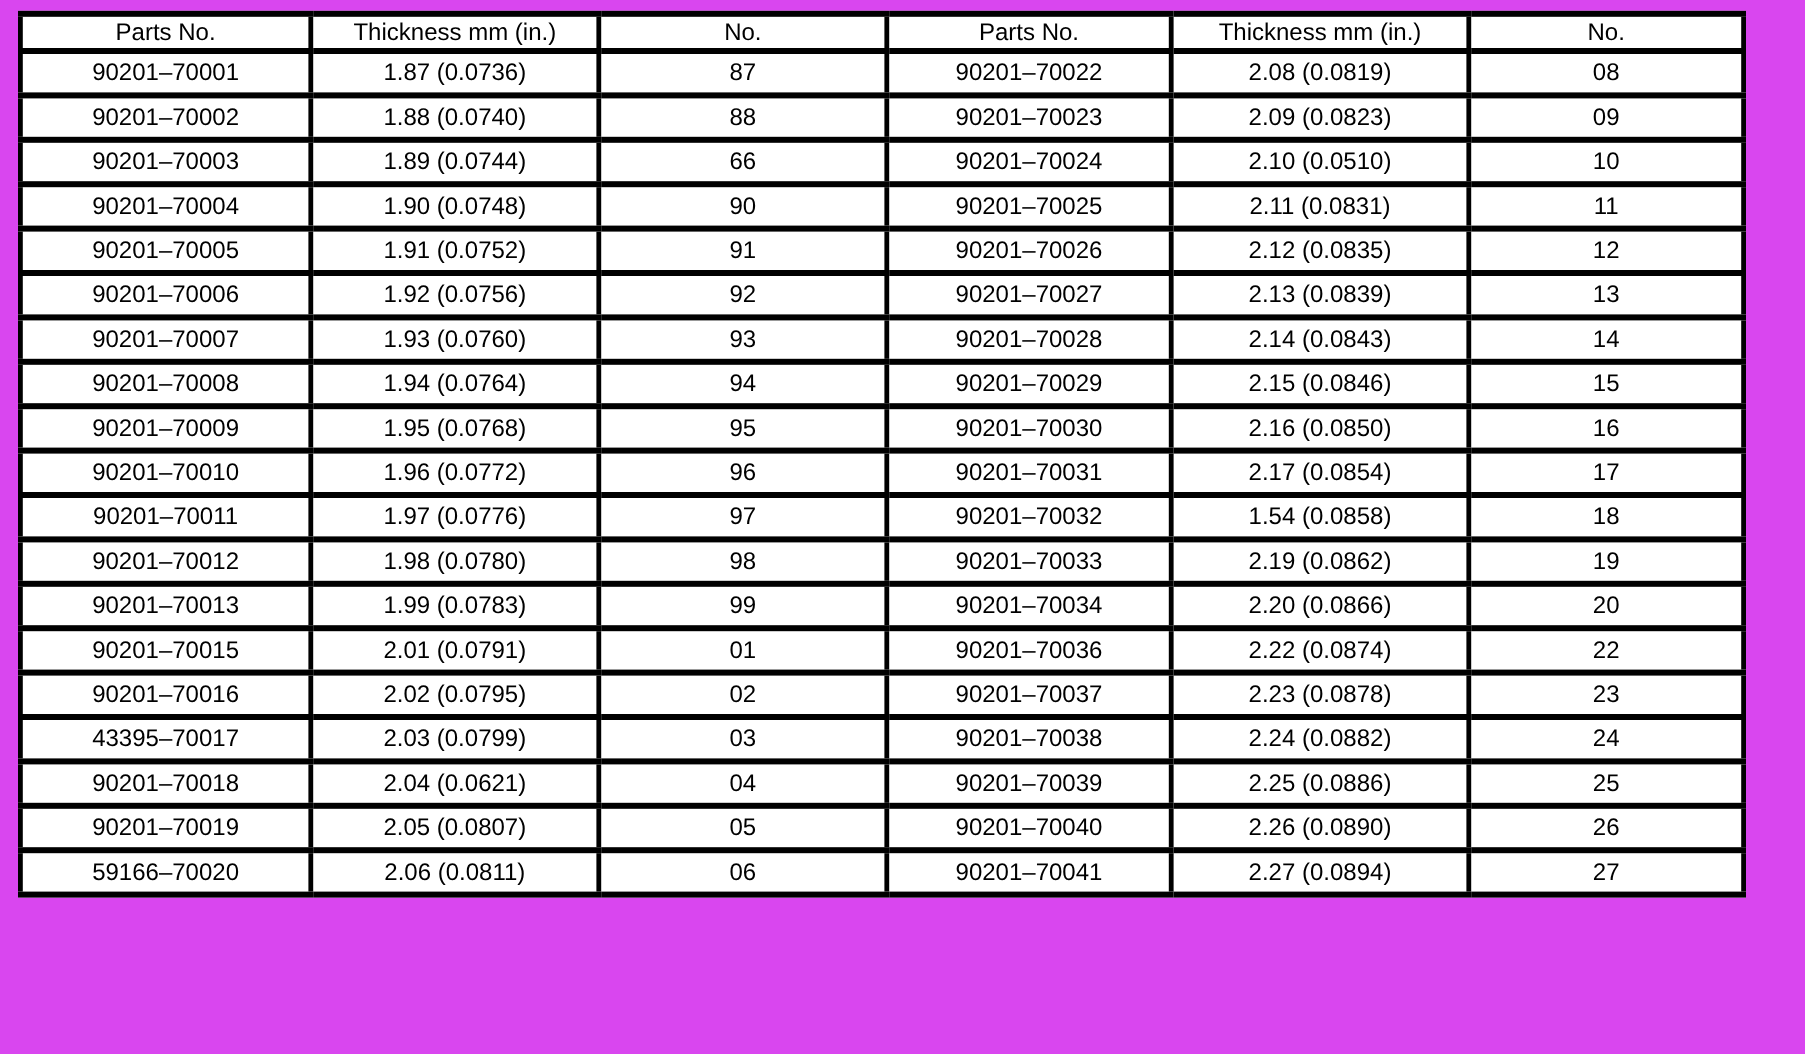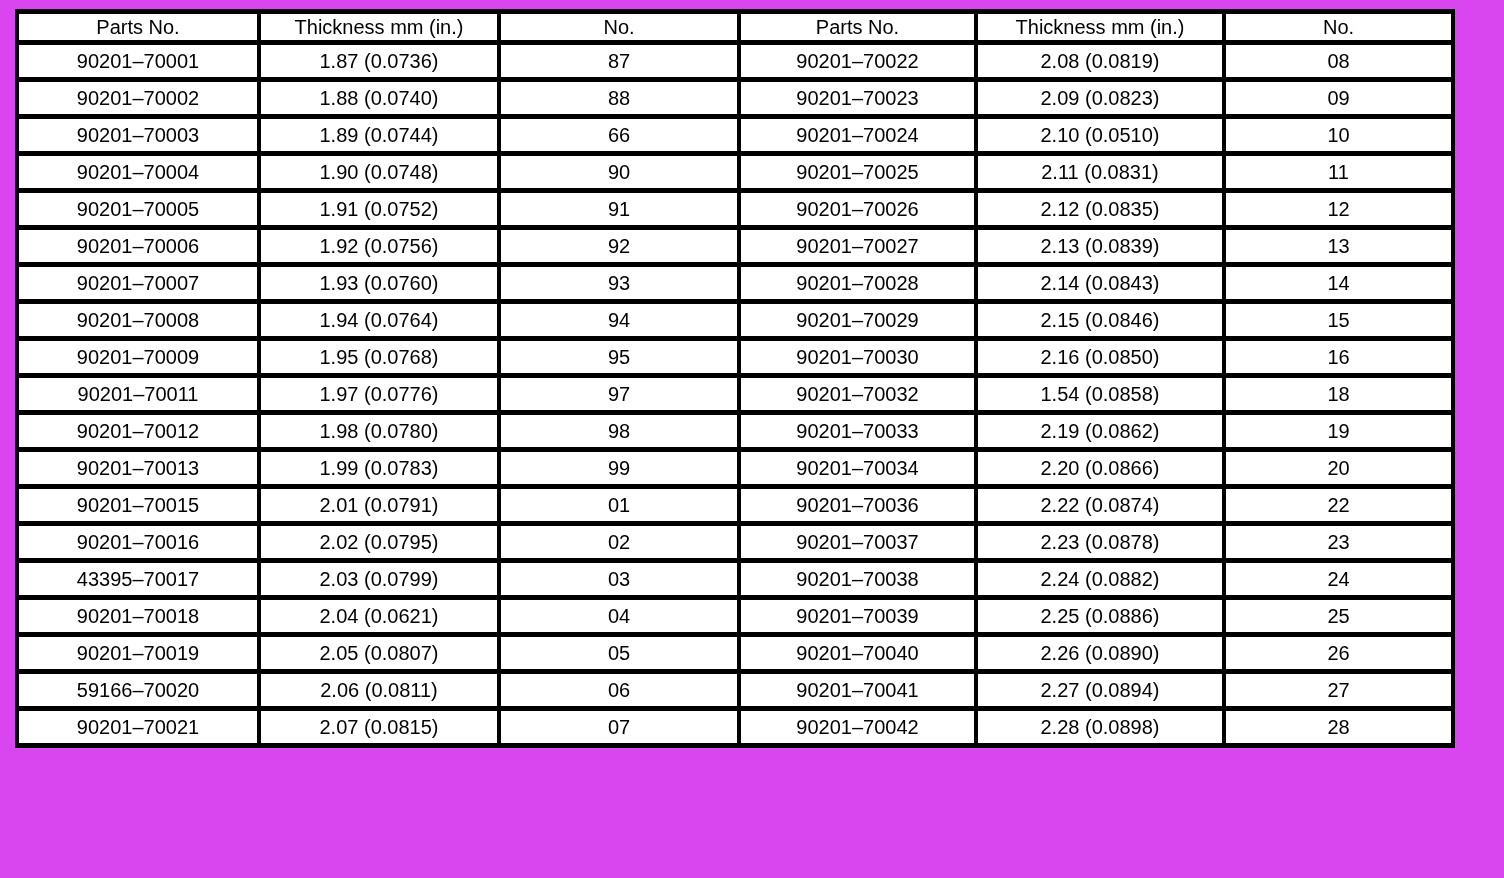--- a/index.html
+++ b/index.html
@@ -143,20 +143,28 @@
         </tr>
         <tr>
           <td>90201–70009</td>
           <td>1.95 (0.0768)</td>
           <td>95</td>
           <td>90201–70030</td>
           <td>2.16 (0.0850)</td>
           <td>16</td>
         </tr>
         <tr>
+          <td>90201–70010</td>
+          <td>1.96 (0.0772)</td>
+          <td>96</td>
+          <td>90201–70031</td>
+          <td>2.17 (0.0854)</td>
+          <td>17</td>
+        </tr>
+        <tr>
           <td>90201–70011</td>
           <td>1.97 (0.0776)</td>
           <td>97</td>
           <td>90201–70032</td>
           <td>1.54 (0.0858)</td>
           <td>18</td>
         </tr>
         <tr>
           <td>90201–70012</td>
           <td>1.98 (0.0780)</td>
@@ -214,23 +222,15 @@
           <td>26</td>
         </tr>
         <tr>
           <td>59166–70020</td>
           <td>2.06 (0.0811)</td>
           <td>06</td>
           <td>90201–70041</td>
           <td>2.27 (0.0894)</td>
           <td>27</td>
         </tr>
-        <tr>
-          <td>90201–70021</td>
-          <td>2.07 (0.0815)</td>
-          <td>07</td>
-          <td>90201–70042</td>
-          <td>2.28 (0.0898)</td>
-          <td>28</td>
-        </tr>
       </tbody>
   </table>
 </div>
 
 </body></html>

